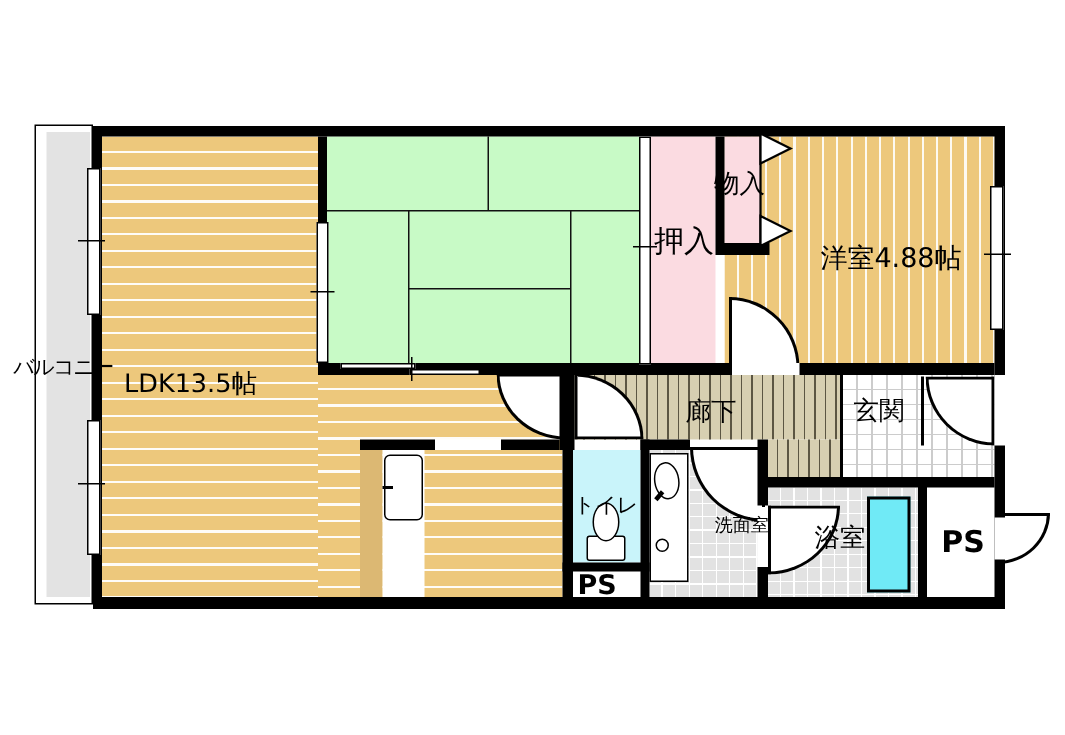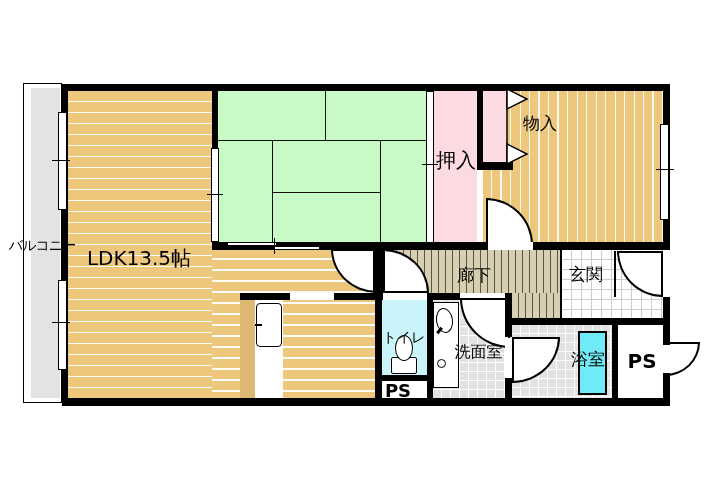--- a/index.html
+++ b/index.html
@@ -127,24 +127,25 @@
   <div class="win" style="left:273px;top:246px;width:47px;height:4px;"></div>
   <div class="tick" style="left:274px;top:238px;width:1px;height:16px;"></div>
 
   <svg style="left:505px;top:87px;" width="26" height="82" viewBox="0 0 26 82">
     <line x1="2" y1="2" x2="2" y2="80" stroke="#000" stroke-width="1.5"></line>
     <polygon points="2,2 22,12 2,22" fill="#fff" stroke="#000" stroke-width="1.5"></polygon>
     <polygon points="2,57 22,67 2,77" fill="#fff" stroke="#000" stroke-width="1.5"></polygon>
   </svg>
 
   <div class="lbl" style="left:0px;top:238px;width:84px;font-size:14px;letter-spacing:-1px;">バルコニー</div>
-  <div class="lbl" style="left:68px;top:248px;width:142px;font-size:20px;font-weight:500;">LDK13.5帖</div>
+  <div class="lbl" style="left:56px;top:248px;width:142px;font-size:17px;font-weight:500;">LDK13.5帖</div>
   <div class="lbl" style="left:432px;top:150px;width:48px;font-size:20px;">押入</div>
-  <div class="lbl" style="left:470px;top:115px;width:46px;font-size:17px;margin-left:47px;">物入</div>
+  <div class="lbl" style="left:470px;top:115px;width:46px;font-size:17px;">物入</div>
+  <div class="lbl" style="left:538px;top:164px;width:112px;font-size:18px;">洋室4.88帖</div>
   <div class="lbl" style="left:450px;top:267px;width:48px;font-size:17px;">廊下</div>
   <div class="lbl" style="left:563px;top:266px;width:46px;font-size:17px;">玄関</div>
   <div class="lbl" style="left:380px;top:330px;width:48px;font-size:14px;">トイレ</div>
-  <div class="lbl" style="left:434px;top:344px;width:89px;font-size:16px;">洗面室</div>
-  <div class="lbl" style="left:536px;top:351px;width:48px;font-size:17px;margin-left:28px;">浴室</div>
+  <div class="lbl" style="left:450px;top:344px;width:89px;font-size:12px;">洗面室</div>
+  <div class="lbl" style="left:536px;top:351px;width:48px;font-size:17px;">浴室</div>
   <div class="lbl" style="left:379px;top:382px;width:38px;font-size:18px;font-weight:bold;">PS</div>
   <div class="lbl" style="left:622px;top:351px;width:40px;font-size:20px;font-weight:bold;">PS</div>
 
 </div>
 
 </body></html>

